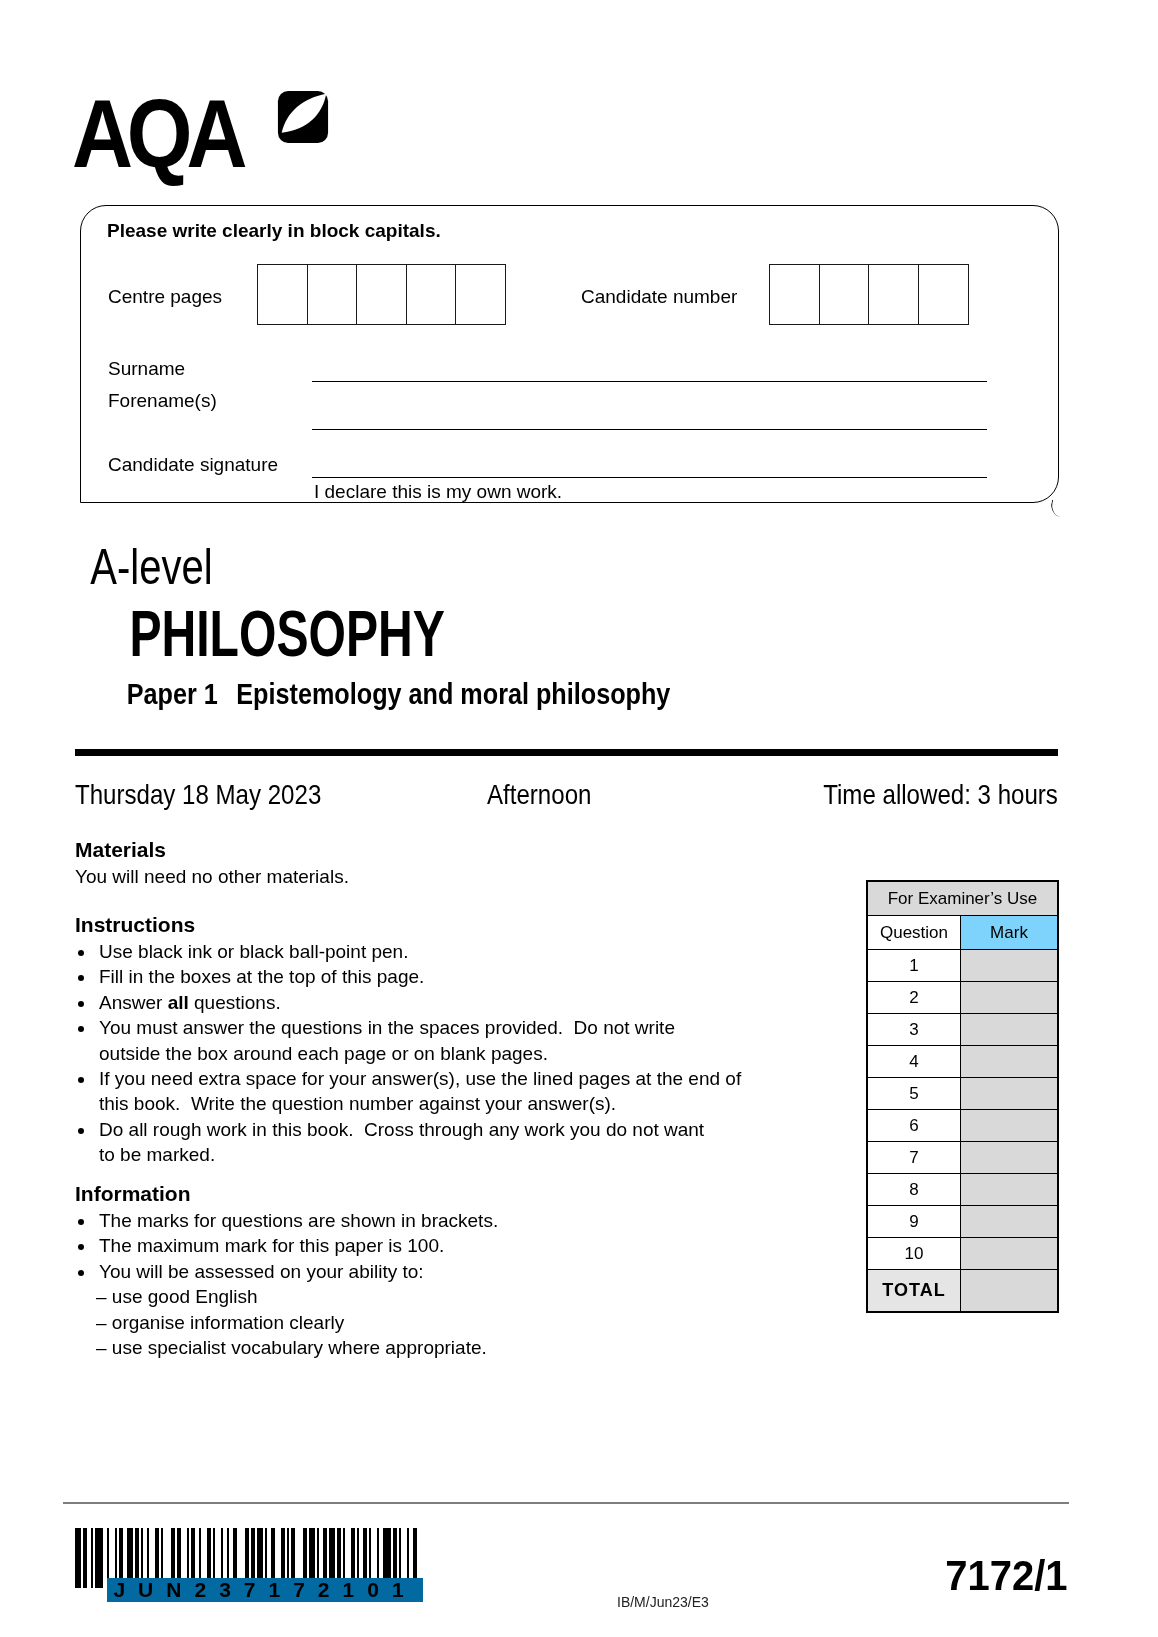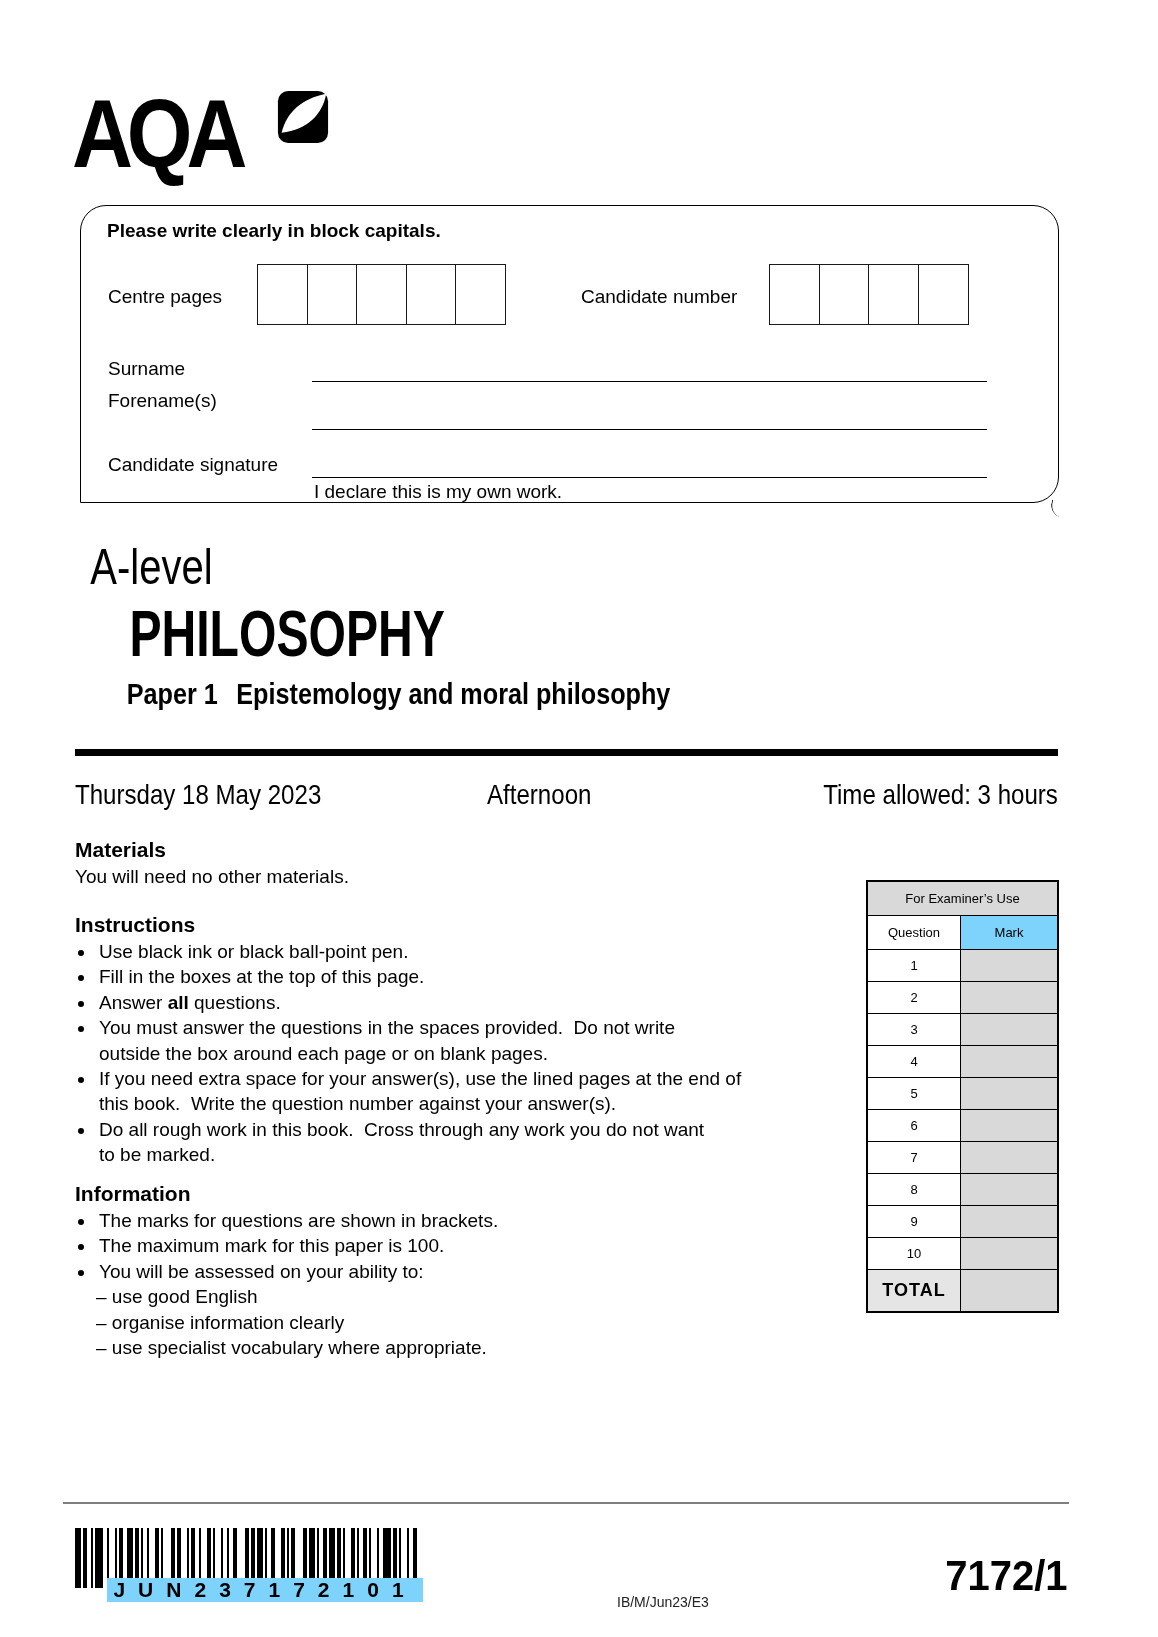--- a/index.html
+++ b/index.html
@@ -39,35 +39,35 @@
   .sec-h{position:absolute;left:75px;font-size:21px;font-weight:bold;}
   .body-txt{position:absolute;left:75px;font-size:19px;line-height:25.4px;}
   ul.blist{margin:0;padding:0 0 0 21px;list-style:disc outside;}
   ul.blist li{white-space:pre-wrap;padding-left:3px;margin:0;}
   .dashes{padding-left:21px;}
   .dash-item{white-space:pre-wrap;}
 
   
   .exm{position:absolute;left:866px;top:880px;border-collapse:collapse;table-layout:fixed;}
   .exm{border:2px solid #000;}
-  .exm td{border:1.5px solid #000;text-align:center;font-size:13px;padding:0;vertical-align:middle;}
+  .exm td{border:1.5px solid #000;text-align:center;font-size:17px;padding:0;vertical-align:middle;}
   .exm .t-title{height:33px;background:#d9d9d9;}
   .exm .t-head{height:33px;background:#fff;}
   .exm td.q{width:92px;}
   .exm td.m{width:96px;background:#d9d9d9;}
   .exm tbody td{height:31px;}
   .exm tbody td.q{background:#fff;}
   .exm .total-label{height:41px;background:#e5e5e5;font-weight:bold;font-size:18px;letter-spacing:1px;}
   .exm .total-mark{background:#d9d9d9;}
 
   
   .footline{position:absolute;left:63px;top:1502px;width:1006px;height:2px;background:#7e7e7e;}
   .barcode{position:absolute;left:75px;top:1528px;width:380px;height:60px;}
   .barcode-text{position:absolute;left:75px;top:1578px;width:380px;text-align:center;}
-  .barcode-text span{display:inline-block;background:#7dd3fc;padding:0 6px;font-size:21px;
+  .barcode-text span{display:inline-block;background:#0369a1;padding:0 6px;font-size:21px;
                      letter-spacing:13px;font-weight:bold;font-family:"Liberation Sans",sans-serif;}
   .doc-code{position:absolute;left:617px;top:1594px;font-size:14px;color:#222;}
   .paper-code{position:absolute;right:90px;top:1551px;font-size:43px;font-weight:bold;transform:scaleX(0.93);transform-origin:100% 50%;}
 </style>
 </head>
 <body>
 
 <div class="page">
 
   <div class="logo">

